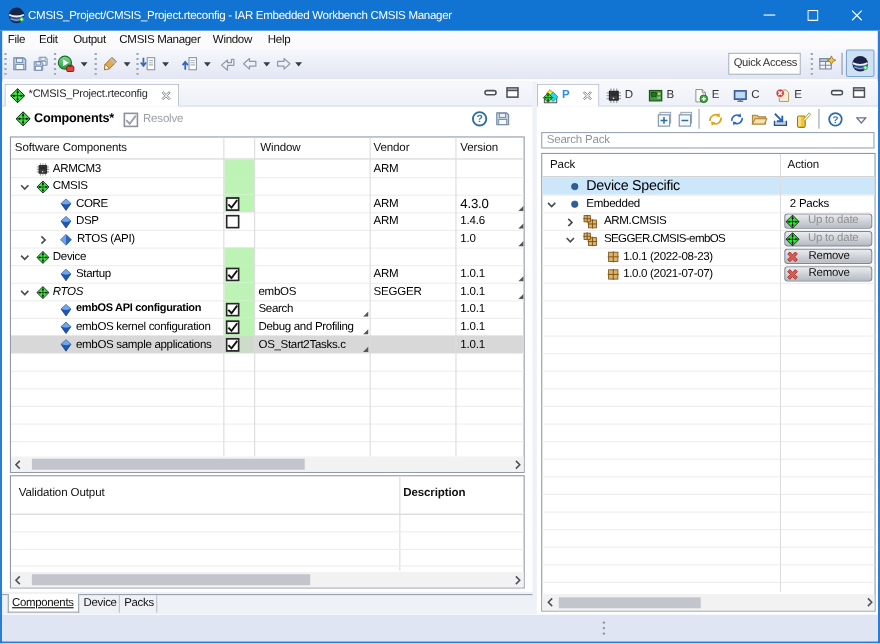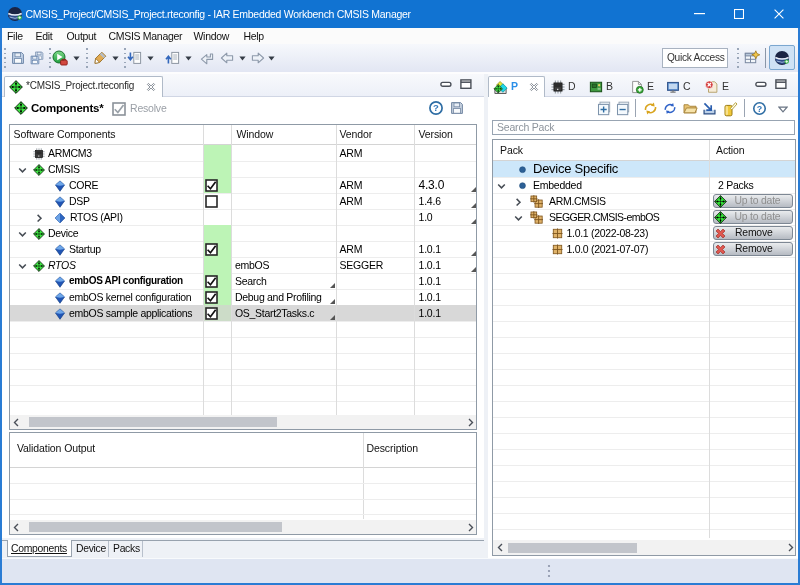--- a/index.html
+++ b/index.html
@@ -518,21 +518,21 @@
     </svg>
   </div>
 <div class="a" style="left:466px;top:418px;width:9px;height:9px">
     <svg width="9" height="9" viewBox="0 0 9 9">
       <path d="M3 1 L6.5 4.5 L3 8" fill="none" stroke="#4a4f58" stroke-width="1.4"></path>
     </svg>
   </div>
 <div class="a" style="left:29px;top:417px;width:248px;height:10px;background:#c2c5cb"></div>
 <div class="a" style="left:9px;top:432px;width:468px;height:103px;border:1px solid #8f9aa6;background:#fff"></div>
 <div class="a" style="left:17px;top:441px;font-size:10.5px;color:#111;font-weight:normal;white-space:nowrap;letter-spacing:-0.1px;line-height:14px;">Validation Output</div>
-<div class="a" style="left:366.5px;top:441px;font-size:10.5px;color:#111;font-weight:normal;white-space:nowrap;letter-spacing:-0.1px;line-height:14px;">Description</div>
+<div class="a" style="left:366.5px;top:441px;font-size:10.5px;color:#111;font-weight:bold;white-space:nowrap;letter-spacing:-0.1px;line-height:14px;">Description</div>
 <div class="a" style="left:10px;top:467px;width:466px;height:1px;background:#d4d4d4"></div>
 <div class="a" style="left:363px;top:433px;width:1px;height:86px;background:#dcdcdc"></div>
 <div class="a" style="left:10px;top:483px;width:466px;height:1px;background:#ededed"></div>
 <div class="a" style="left:10px;top:498.5px;width:466px;height:1px;background:#ededed"></div>
 <div class="a" style="left:10px;top:514px;width:466px;height:1px;background:#ededed"></div>
 <div class="a" style="left:10px;top:520px;width:466px;height:14px;background:#f2f2f2"></div>
 <div class="a" style="left:12px;top:523px;width:9px;height:9px">
     <svg width="9" height="9" viewBox="0 0 9 9">
       <path d="M6 1 L2.5 4.5 L6 8" fill="none" stroke="#4a4f58" stroke-width="1.4"></path>
     </svg>

